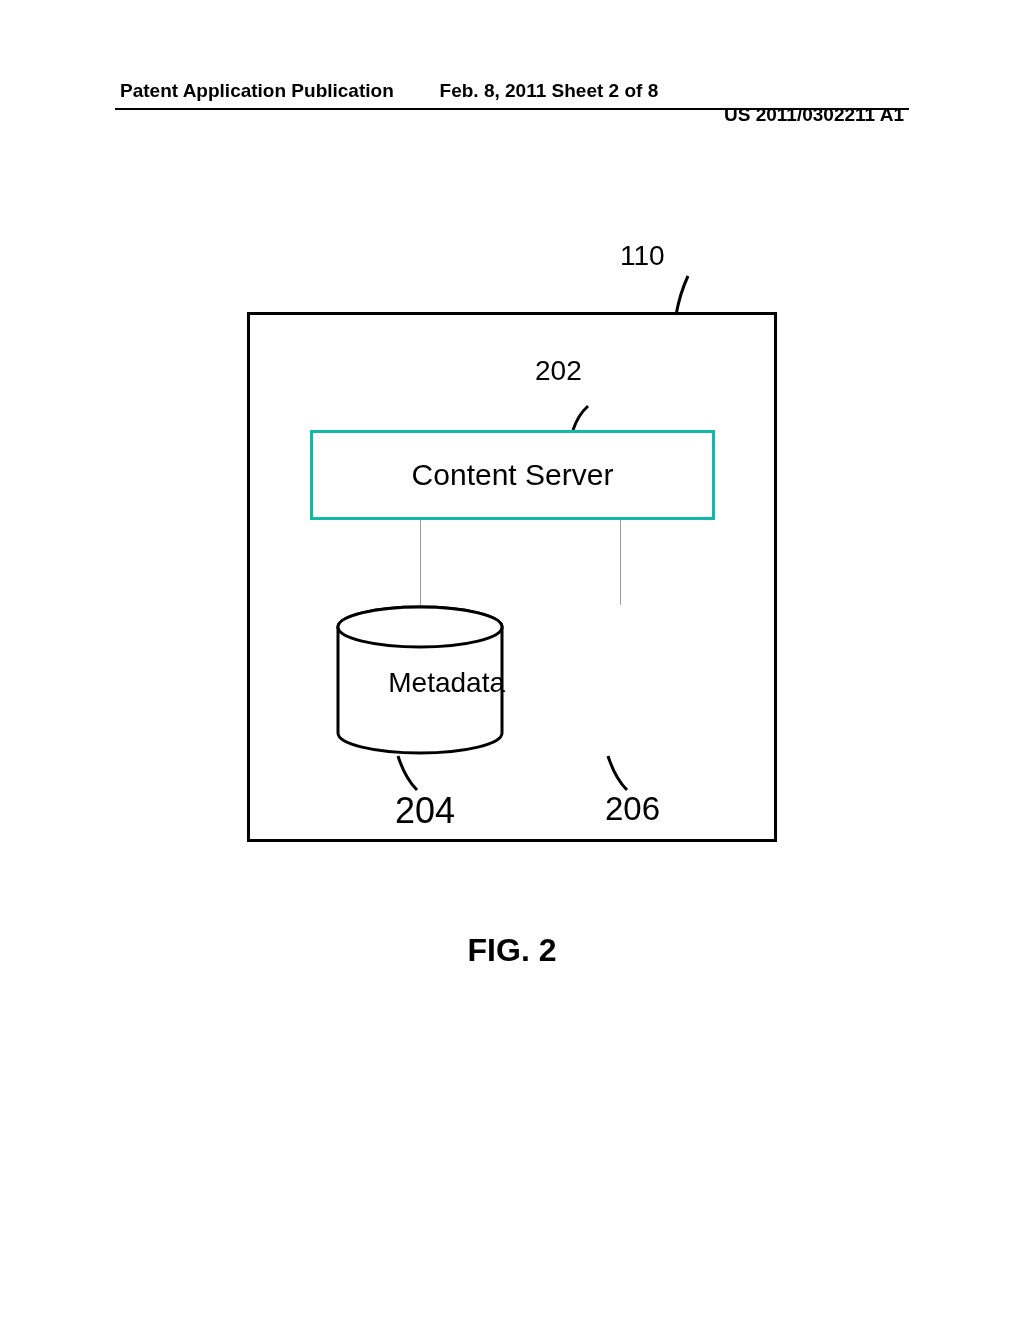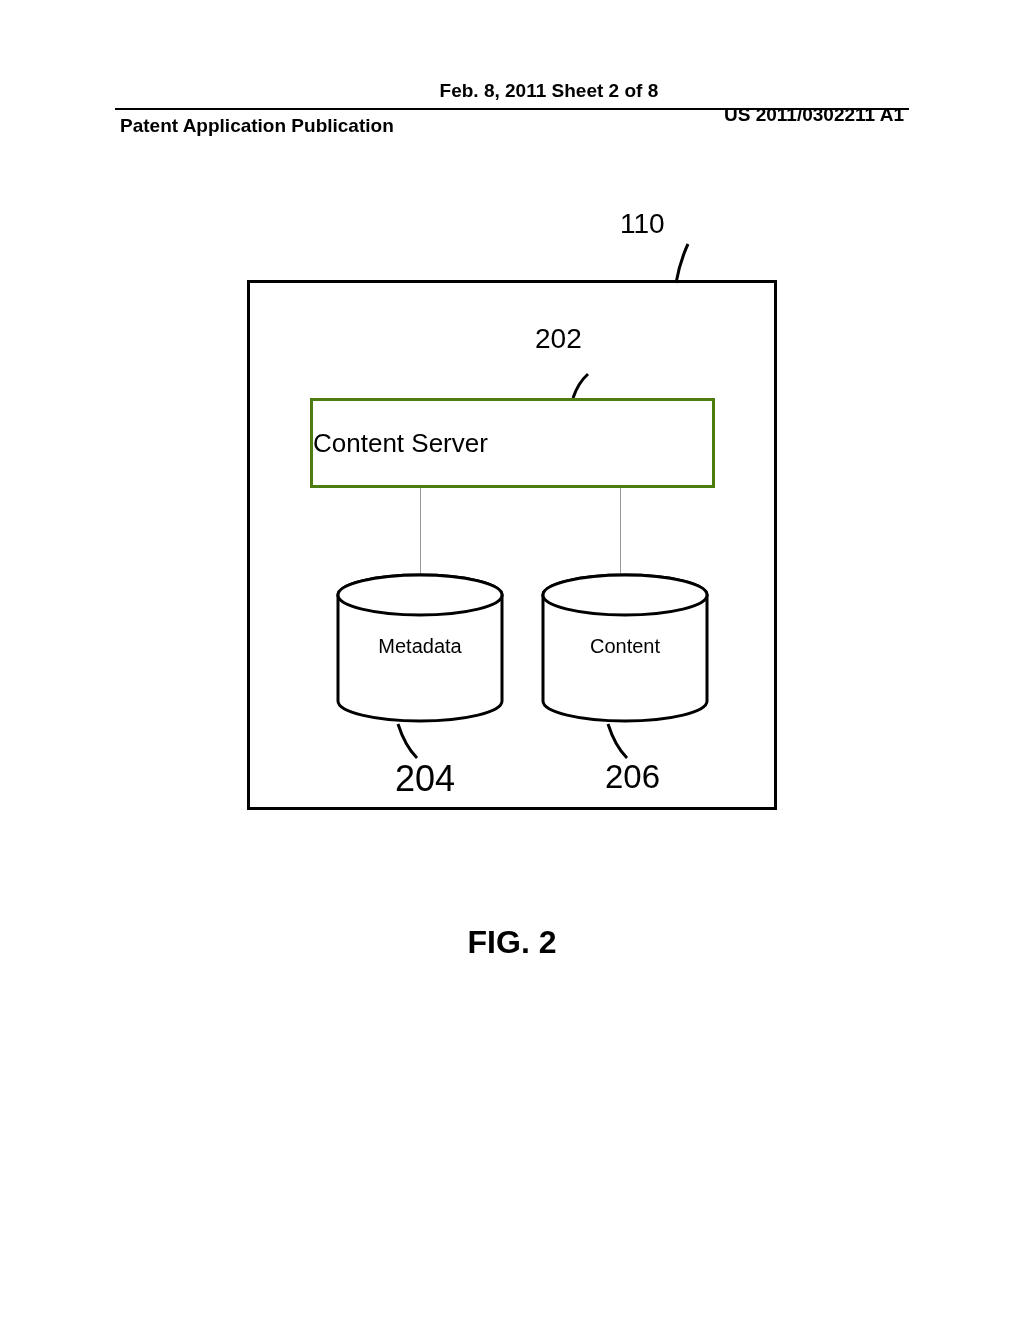--- a/index.html
+++ b/index.html
@@ -20,21 +20,20 @@
       left: 0;
       right: 0;
       display: flex;
       justify-content: space-between;
       padding: 0 120px;
       font-weight: bold;
       font-size: 19px;
     }
     .header-left {
       flex: 0 0 auto;
-      margin-top: 35px;
     }
     .header-center {
       flex: 0 0 auto;
       margin-left: -20px;
     }
     .header-right {
       flex: 0 0 auto;
       margin-top: 24px;
     }
     .header-divider {
@@ -51,20 +50,21 @@
       width: 100%;
       display: flex;
       flex-direction: column;
       align-items: center;
     }
     .outer-box {
       position: relative;
       width: 530px;
       height: 530px;
       border: 3px solid black;
+      margin-top: 32px;
     }
     .ref-110 {
       position: absolute;
       top: -75px;
       left: 370px;
       font-size: 28px;
     }
     .ref-110-line {
       position: absolute;
       top: -42px;
@@ -84,25 +84,25 @@
       left: 320px;
       width: 35px;
       height: 30px;
     }
     .content-server-box {
       position: absolute;
       top: 115px;
       left: 60px;
       width: 405px;
       height: 90px;
-      border: 3px solid #4d7c0f;
+      border: 3px solid #14b8a6;
       display: flex;
       align-items: center;
-      justify-content: flex-start;
-      font-size: 26px;
+      justify-content: center;
+      font-size: 30px;
     }
     .line-to-metadata {
       position: absolute;
       top: 205px;
       left: 170px;
       width: 1px;
       height: 85px;
       background: #999;
     }
     .line-to-content {
@@ -123,22 +123,22 @@
       left: 85px;
     }
     .cylinder-content {
       top: 290px;
       left: 290px;
     }
     .cylinder-label {
       position: absolute;
       top: 62px;
       width: 100%;
-      text-align: center;
-      font-size: 20px;
+      text-align: right;
+      font-size: 28px;
     }
     .ref-204 {
       position: absolute;
       top: 475px;
       left: 145px;
       font-size: 36px;
     }
     .ref-204-line {
       position: absolute;
       top: 438px;
@@ -153,21 +153,21 @@
       font-size: 33px;
     }
     .ref-206-line {
       position: absolute;
       top: 438px;
       left: 355px;
       width: 30px;
       height: 40px;
     }
     .figure-caption {
-      margin-top: 114px;
+      margin-top: 90px;
       font-size: 32px;
       font-weight: bold;
     }
   </style>
 </head>
 <body>
 
 <div class="header">
   <span class="header-left">Patent Application Publication</span>
   <span class="header-center">Feb. 8, 2011  Sheet 2 of 8</span>
@@ -197,28 +197,20 @@
 
     <div class="cylinder cylinder-metadata">
       <svg width="170" height="150" viewBox="0 0 170 150">
         <ellipse cx="85" cy="22" rx="82" ry="20" fill="white" stroke="black" stroke-width="3"></ellipse>
         <path d="M 3 22 L 3 128 A 82 20 0 0 0 167 128 L 167 22" fill="white" stroke="black" stroke-width="3"></path>
         <ellipse cx="85" cy="22" rx="82" ry="20" fill="white" stroke="black" stroke-width="3"></ellipse>
       </svg>
       <div class="cylinder-label">Metadata</div>
     </div>
 
-    <div class="cylinder cylinder-content">
-      <svg width="170" height="150" viewBox="0 0 170 150">
-        <ellipse cx="85" cy="22" rx="82" ry="20" fill="white" stroke="black" stroke-width="3"></ellipse>
-        <path d="M 3 22 L 3 128 A 82 20 0 0 0 167 128 L 167 22" fill="white" stroke="black" stroke-width="3"></path>
-        <ellipse cx="85" cy="22" rx="82" ry="20" fill="white" stroke="black" stroke-width="3"></ellipse>
-      </svg>
-      <div class="cylinder-label">Content</div>
-    </div>
 
     <svg class="ref-204-line" viewBox="0 0 30 40">
       <path d="M 3 3 Q 10 25 22 37" stroke="black" stroke-width="3" fill="none"></path>
     </svg>
     <div class="ref-204">204</div>
 
     <svg class="ref-206-line" viewBox="0 0 30 40">
       <path d="M 3 3 Q 10 25 22 37" stroke="black" stroke-width="3" fill="none"></path>
     </svg>
     <div class="ref-206">206</div>

